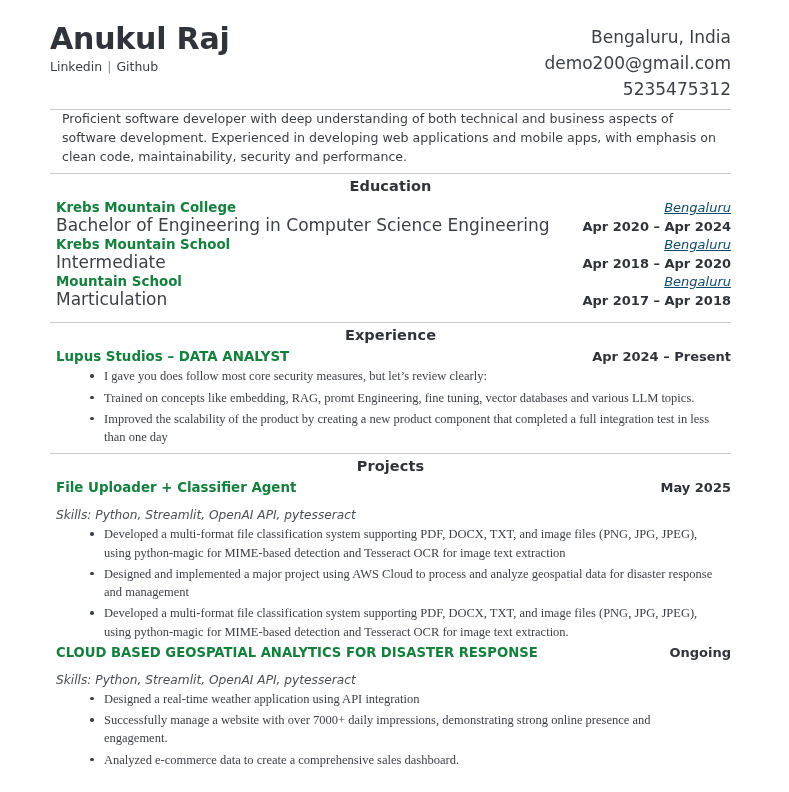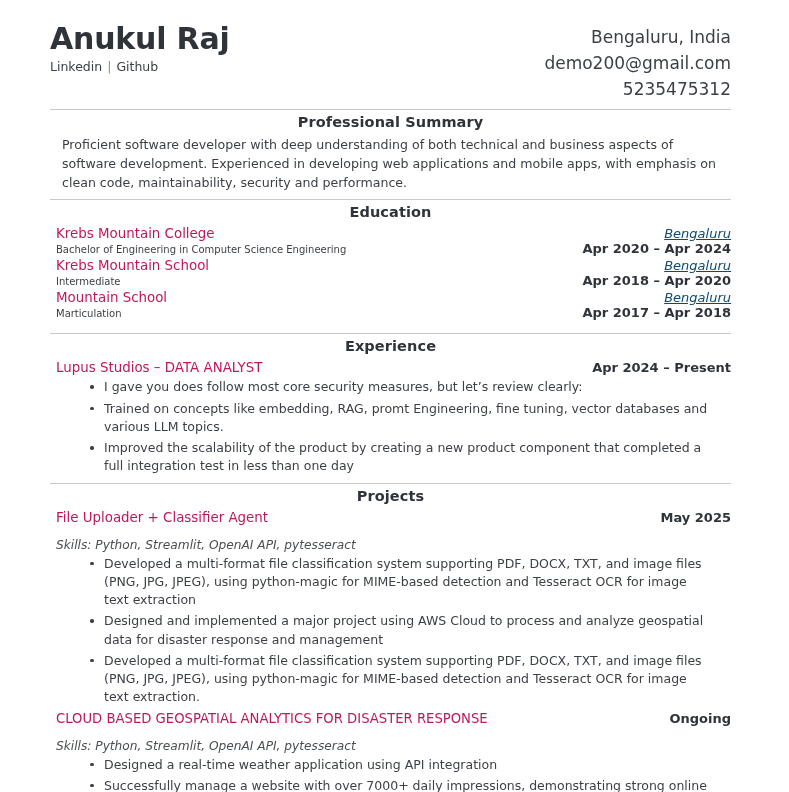--- a/index.html
+++ b/index.html
@@ -75,34 +75,34 @@
 
   
   .entry { margin-bottom: 2px; }
   .entry-row {
     display: flex;
     justify-content: space-between;
     align-items: baseline;
   }
   .entry-title {
     font-size: 13.4px;
-    font-weight: normal;
-    color: #be185d;
+    font-weight: bold;
+    color: #15803d;
     padding-left: 6px;
   }
   .entry-title.caps { font-size: 13.2px; }
   .entry-loc {
     font-size: 13px;
     font-style: italic;
     color: #0c4a6e;
     white-space: nowrap;
     text-decoration: underline;
   }
   .entry-sub {
-    font-size: 10px;
+    font-size: 17px;
     color: #3b3f46;
     padding-left: 6px;
   }
   .entry-date {
     font-size: 13px;
     font-weight: bold;
     color: #2f333a;
     white-space: nowrap;
   }
   .entry-skills {
@@ -111,20 +111,21 @@
     color: #4a4e55;
     padding-left: 6px;
     margin-top: 13px;
   }
 
   
   ul.bullets {
     margin: 3px 16px 4px 0;
     padding-left: 40px;
     list-style: none;
+    font-family: Liberation Serif, serif;
   }
   ul.bullets li {
     font-size: 12.5px;
     line-height: 1.46;
     color: #3b3f46;
     position: relative;
     padding-left: 14px;
     margin-bottom: 3px;
   }
   ul.bullets li:before {
@@ -157,21 +158,20 @@
     </div>
     <div class="contact">
       <div>Bengaluru, India</div>
       <div>demo200@gmail.com</div>
       <div>5235475312</div>
     </div>
   </div>
 
   <div class="section">
     <div class="rule"></div>
-    <div class="section-title">Professional Summary</div>
     <p class="summary">Proficient software developer with deep understanding of both technical and business aspects of software development. Experienced in developing web applications and mobile apps, with emphasis on clean code, maintainability, security and performance.</p>
   </div>
 
   <div class="section">
     <div class="rule"></div>
     <div class="section-title">Education</div>
 
     <div class="entry">
       <div class="entry-row">
         <span class="entry-title">Krebs Mountain College</span>

